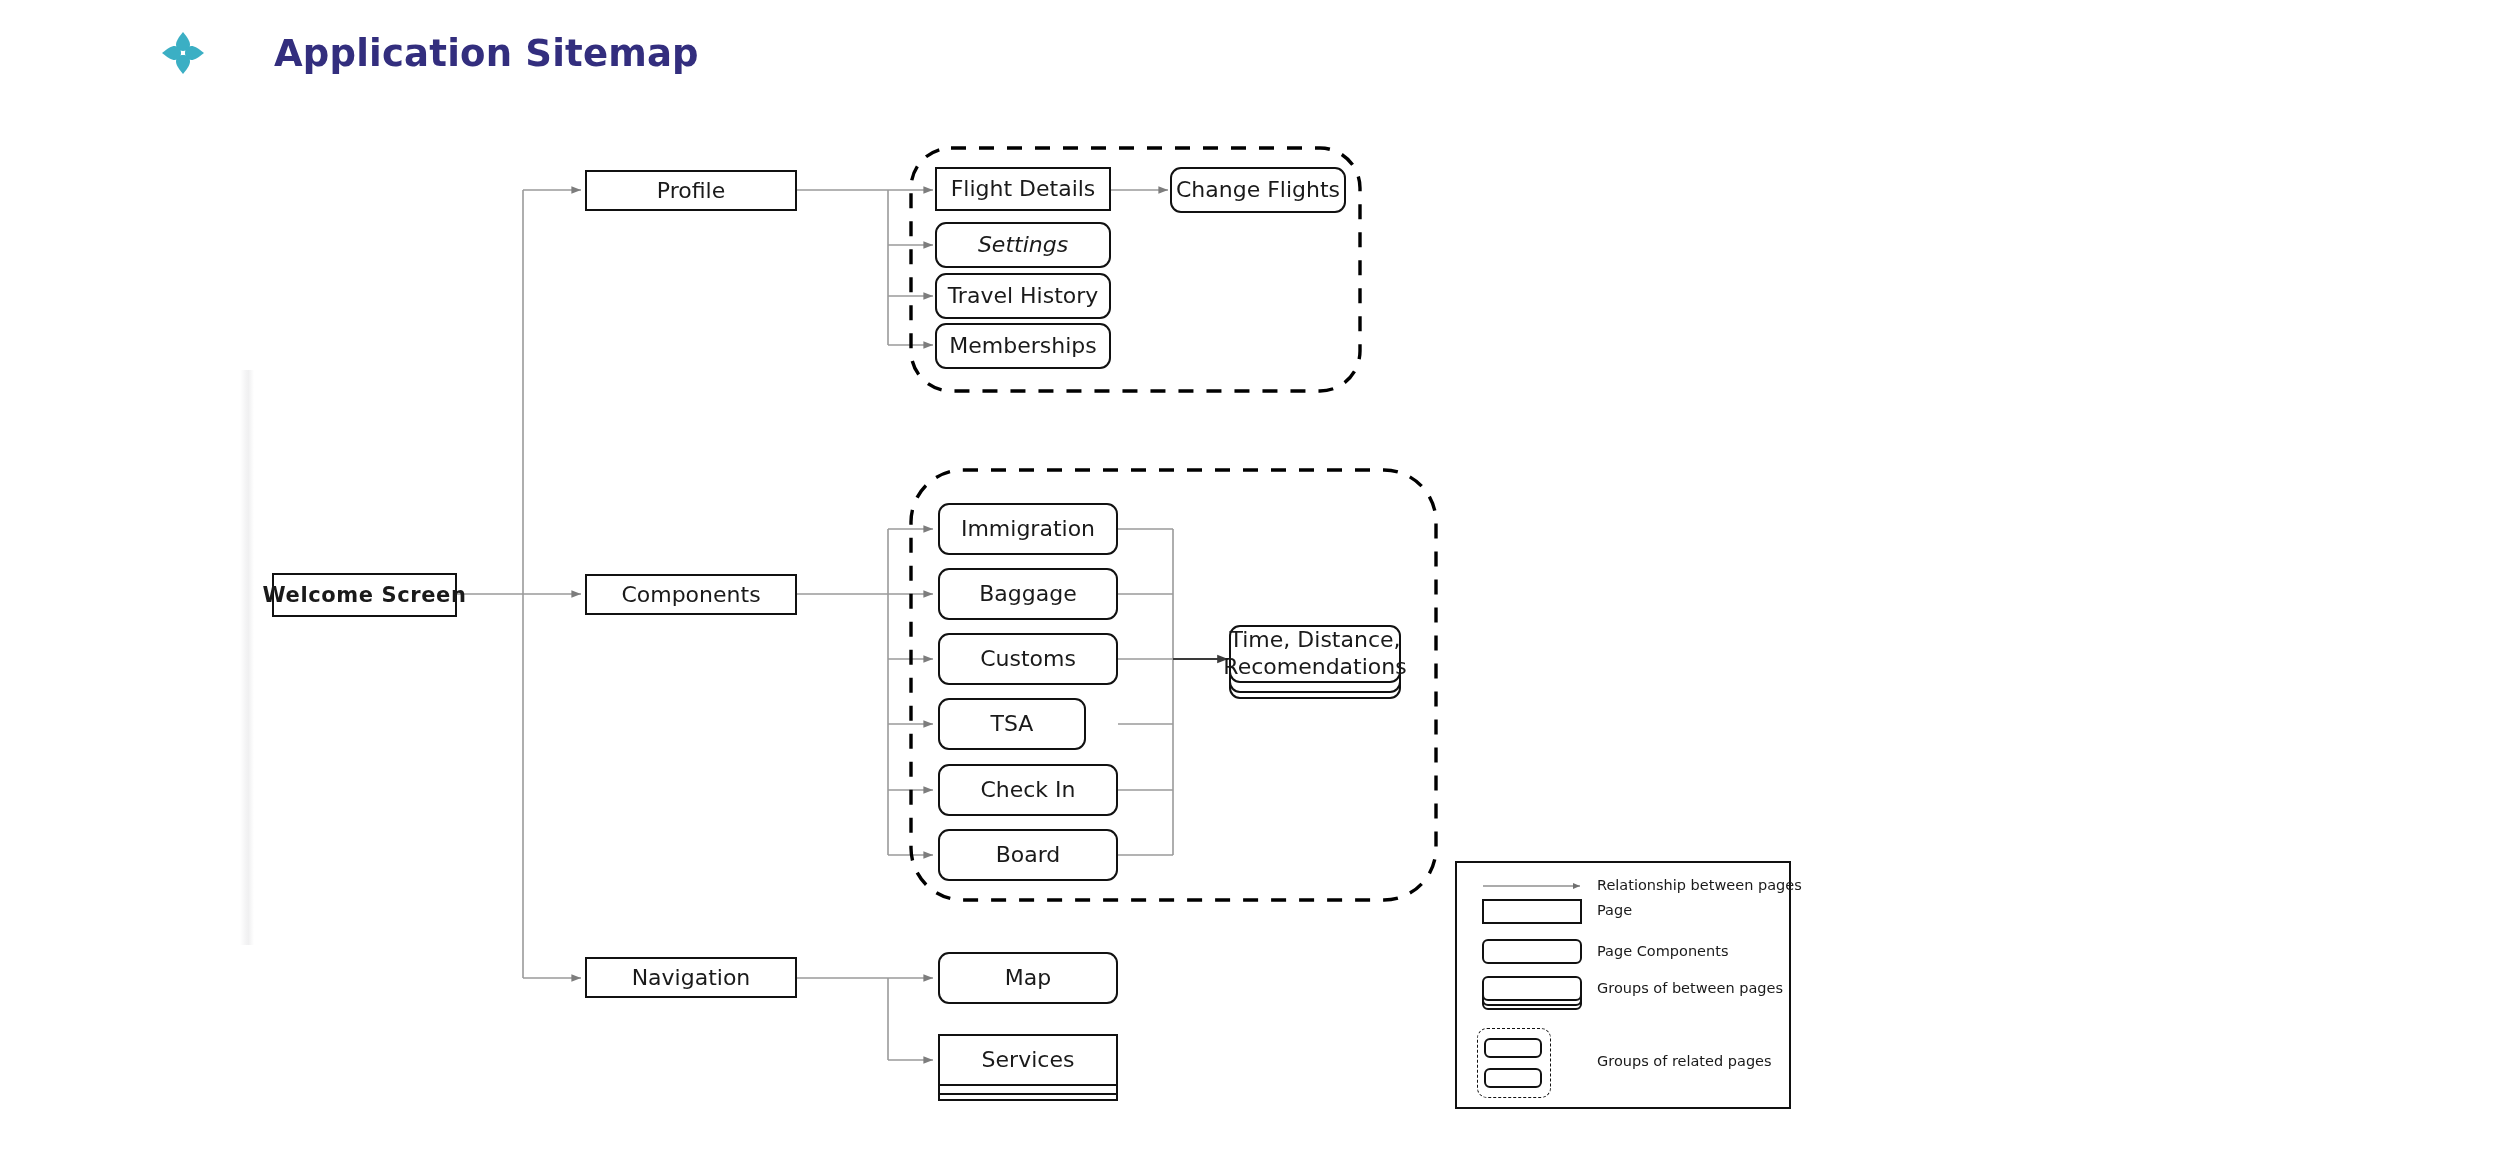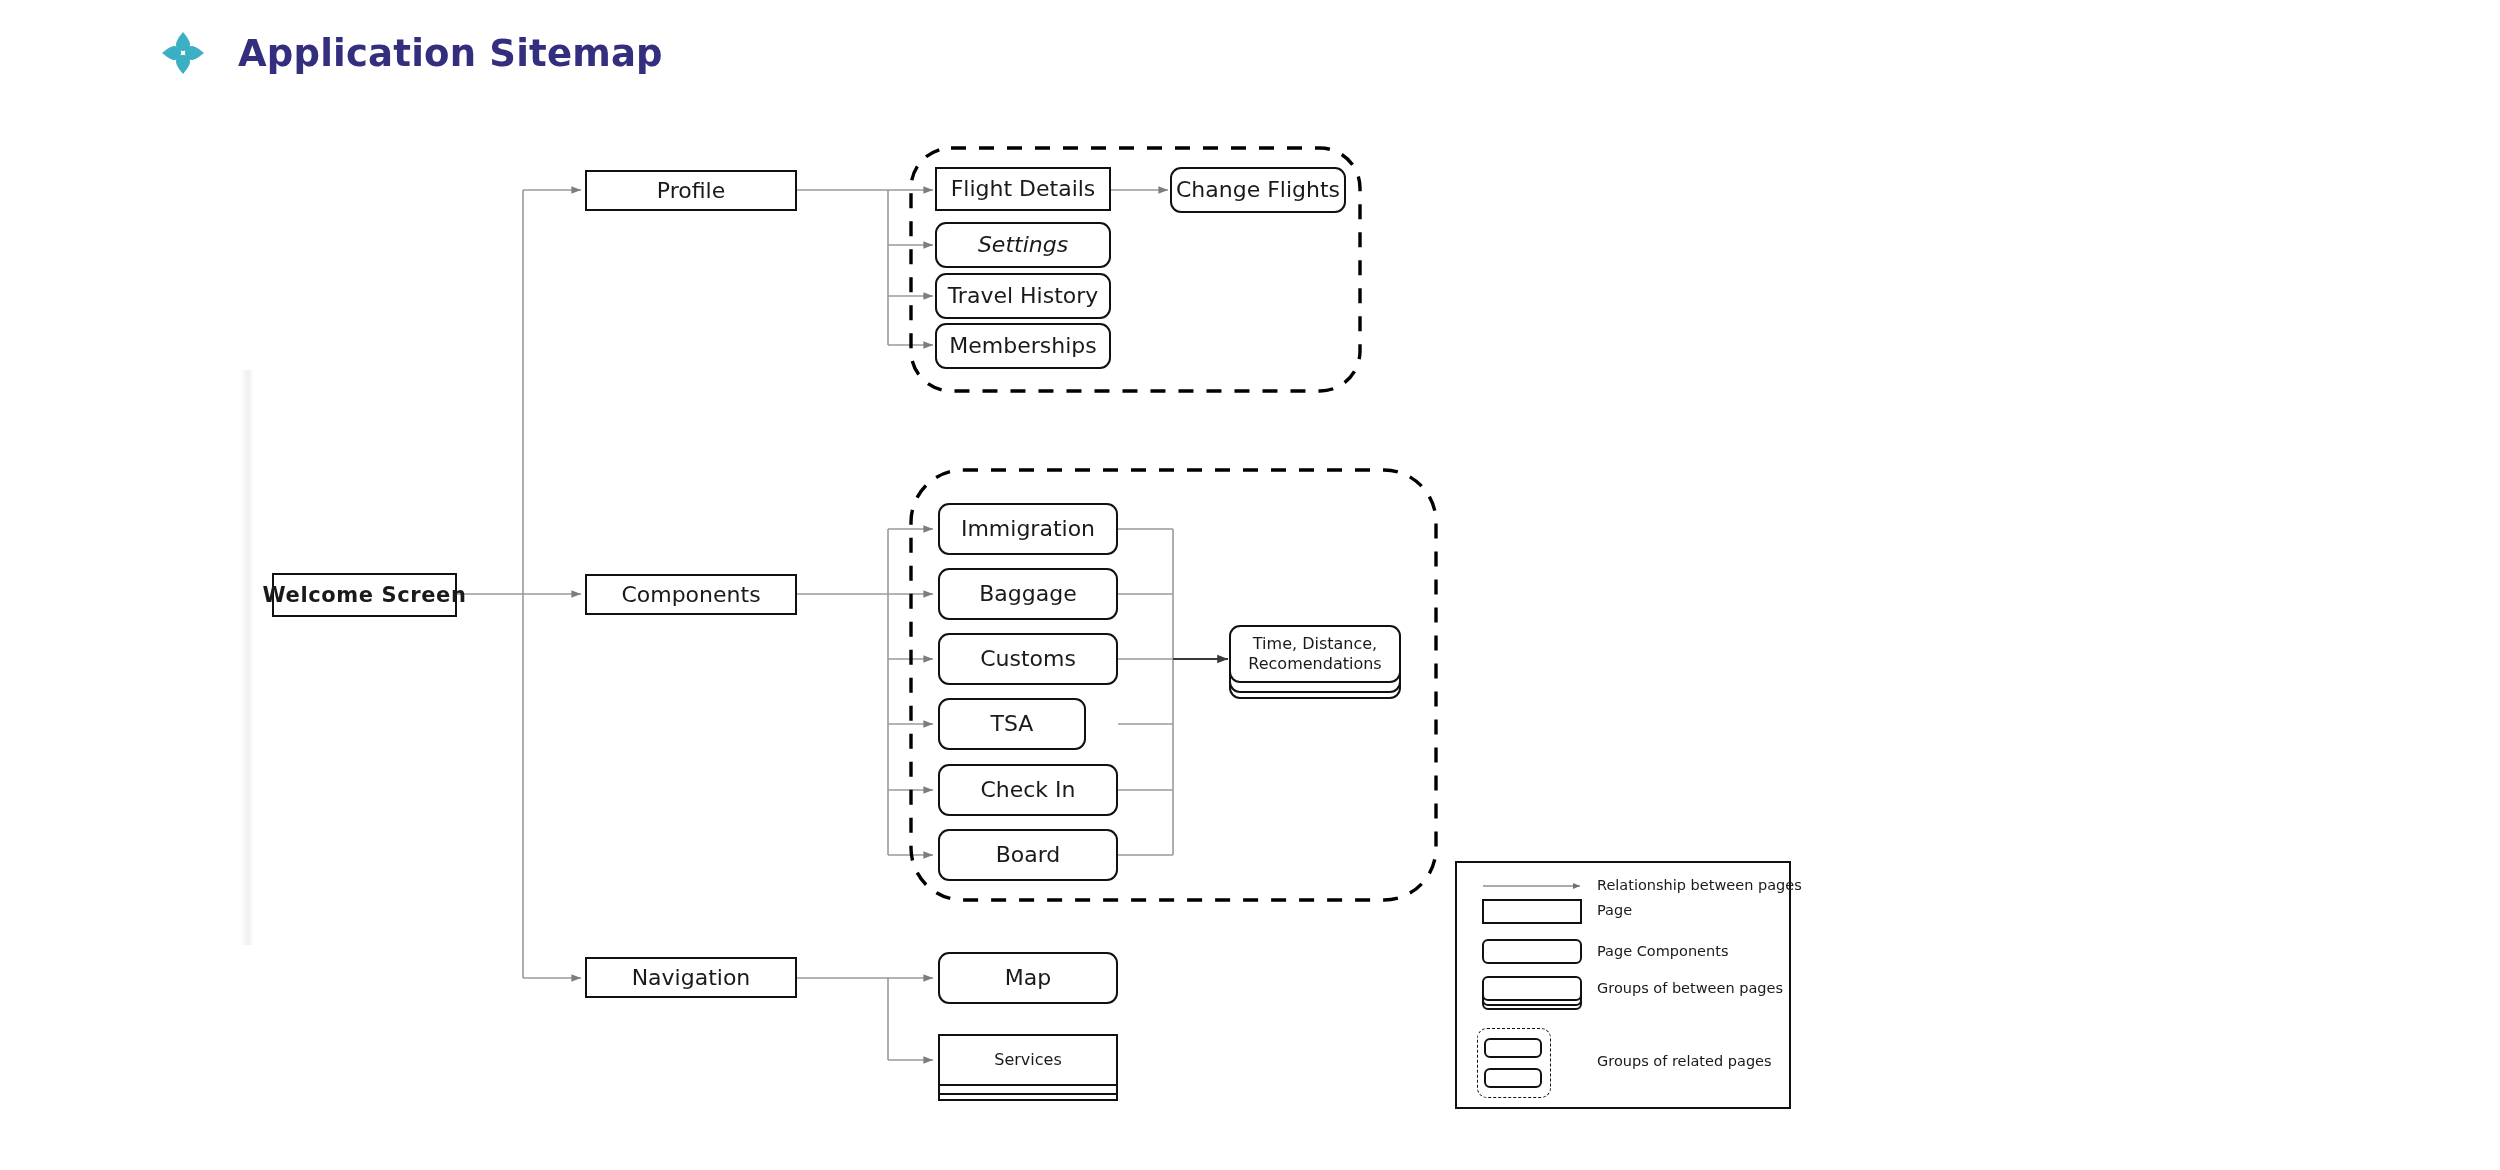--- a/index.html
+++ b/index.html
@@ -16,21 +16,21 @@
     height: 1170px;
     background: #ffffff;
   }
 
   
   #header {
     position: absolute;
     left: 160px; top: 30px;
     display: flex;
     align-items: center;
-    gap: 32px;
+    gap: 68px;
   }
   #logo-icon { width: 46px; height: 46px; display:block; }
   #page-title {
     font-family: "DejaVu Sans", sans-serif;
     font-size: 37px;
     font-weight: bold;
     color: #332E7E;
     letter-spacing: 0.2px;
     white-space: nowrap;
   }
@@ -94,21 +94,21 @@
   }
   .stack .top {
     position: relative;
     background: #ffffff;
     border: 2.6px solid #111111;
     display: flex;
     align-items: center;
     justify-content: center;
     text-align: center;
     font-family: "DejaVu Sans", sans-serif;
-    font-size: 16px;
+    font-size: 22px;
     line-height: 1.22;
     color: #1a1a1a;
     z-index: 4;
   }
   .stack.rounded .top,
   .stack.rounded .layer { border-radius: 11px; }
 
   
   #legend {
     position: absolute;

